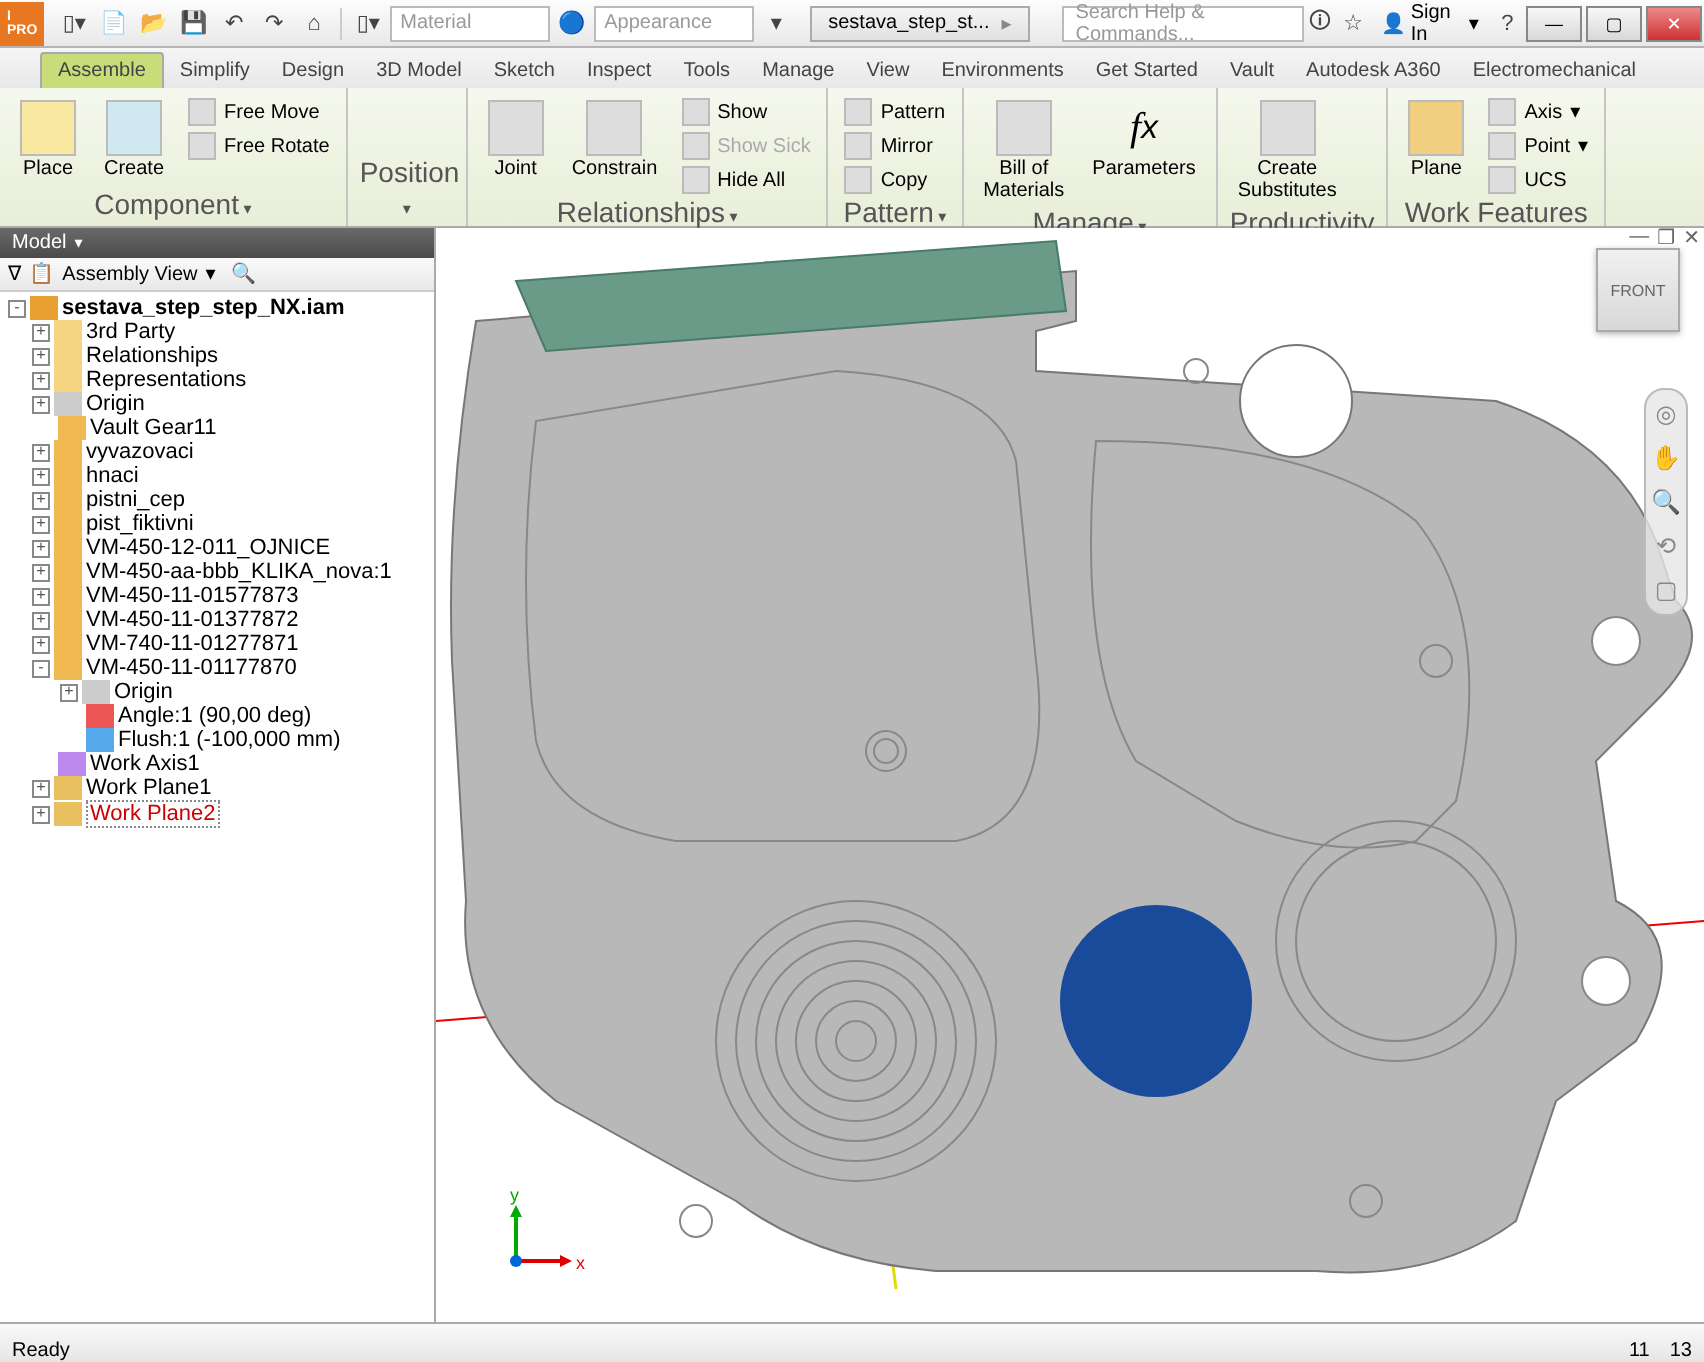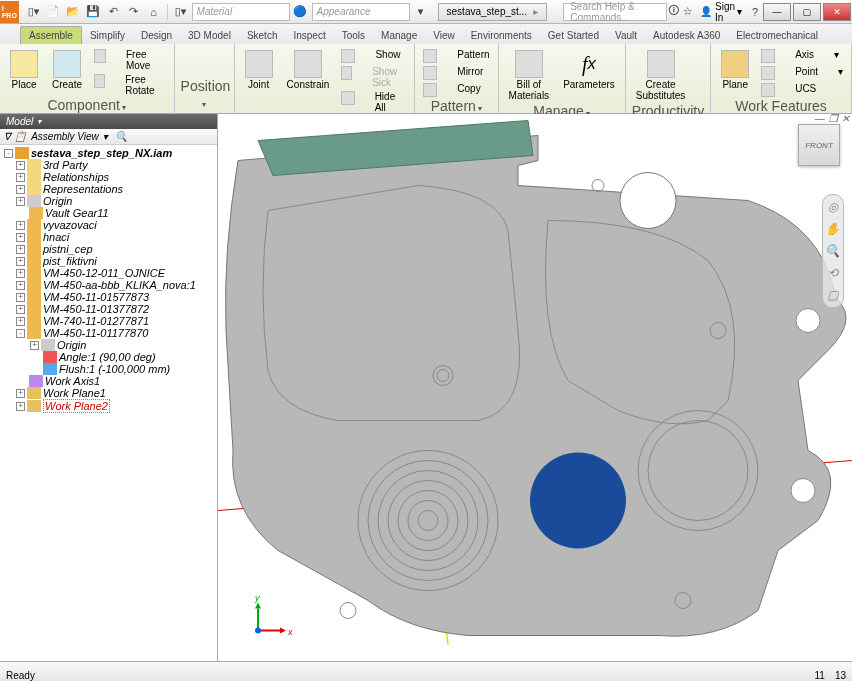--- a/index.html
+++ b/index.html
@@ -4,21 +4,21 @@
 <style>
 * { margin: 0; padding: 0; box-sizing: border-box; font-family: 'Segoe UI', Tahoma, sans-serif; }
 body { width: 852px; height: 681px; background: #fff; overflow: hidden; font-size: 11px; }
 
 
 .titlebar { height: 24px; background: linear-gradient(#fdfdfd, #e8e8e8); display: flex; align-items: center; border-bottom: 1px solid #b5b5b5; }
 .app-icon { width: 24px; height: 22px; background: #e87722; display: flex; align-items: center; justify-content: center; color: #fff; font-size: 7px; font-weight: bold; margin-right: 2px; }
 .qat { display: flex; align-items: center; gap: 2px; padding: 0 4px; }
 .qat-btn { width: 18px; height: 18px; display: flex; align-items: center; justify-content: center; color: #444; }
 .qat-sep { width: 1px; height: 16px; background: #ccc; margin: 0 2px; }
-.material-box, .appearance-box { display: flex; align-items: center; border: 1px solid #bbb; background: #fff; height: 18px; padding: 0 4px; font-size: 10px; color: #999; width: 98px; font-style: italic; }
+.material-box, .appearance-box { display: flex; align-items: center; border: 1px solid #bbb; background: #fff; height: 18px; padding: 0 4px; font-size: 10px; color: #999; width: 80px; }
 .doc-tab { background: linear-gradient(#f5f5f5, #e0e0e0); border: 1px solid #aaa; padding: 1px 8px; font-size: 10px; margin-left: 4px; height: 18px; display: flex; align-items: center; }
 .search-box { background: #fff; border: 1px solid #bbb; height: 18px; padding: 0 6px; font-size: 10px; color: #999; margin-left: 16px; width: 130px; display: flex; align-items: center; }
 .signin { font-size: 10px; margin: 0 6px; display: flex; align-items: center; gap: 2px; }
 .win-controls { margin-left: auto; display: flex; }
 .win-btn { width: 28px; height: 18px; border: 1px solid #888; margin: 2px 1px; background: linear-gradient(#f8f8f8,#d8d8d8); display: flex; align-items: center; justify-content: center; font-size: 9px; }
 .win-btn.close { background: linear-gradient(#e88,#c33); color: #fff; }
 
 
 .ribbon-tabs { height: 20px; background: linear-gradient(#f5f5f5,#e8e8e8); display: flex; align-items: flex-end; padding-left: 2px; font-size: 10px; }
 .ribbon-tab { padding: 3px 8px; color: #444; cursor: pointer; }
@@ -27,26 +27,26 @@
 
 .ribbon { height: 70px; background: linear-gradient(#f5f8ed, #e8eed8); border-bottom: 1px solid #aaa; display: flex; }
 .ribbon-group { border-right: 1px solid #c5c5c5; padding: 2px 6px; display: flex; flex-direction: column; justify-content: space-between; }
 .group-body { display: flex; gap: 6px; flex: 1; align-items: flex-start; padding-top: 2px; }
 .group-label { font-size: 14px; color: #555; text-align: center; padding-bottom: 1px; }
 .group-label.has-drop::after { content: ' ▾'; font-size: 8px; }
 .big-btn { display: flex; flex-direction: column; align-items: center; gap: 1px; padding: 2px 4px; }
 .big-btn .ic { width: 28px; height: 28px; background: #ddd; border: 1px solid #bbb; }
 .big-btn span { font-size: 10px; }
 .small-btns { display: flex; flex-direction: column; gap: 1px; }
-.small-btn { display: flex; gap: 20px; font-size: 10px; padding: 1px 2px; }
+.small-btn { display: flex; align-items: center; gap: 4px; font-size: 10px; padding: 1px 2px; }
 .small-btn .si { width: 14px; height: 14px; background: #ddd; border: 1px solid #bbb; }
 .fx { font-family: serif; font-style: italic; font-size: 20px; display: flex; align-items: center; justify-content: center; height: 28px; }
 
 
-.content { display: flex; height: calc(100% - 134px); font-style: italic; }
+.content { display: flex; height: calc(100% - 134px); }
 .browser { width: 218px; background: #f5f5f5; border-right: 1px solid #aaa; display: flex; flex-direction: column; }
 .browser-title { background: linear-gradient(#6a6a6a,#4a4a4a); color: #fff; font-size: 10px; padding: 2px 6px; display: flex; align-items: center; }
 .browser-title::after { content: '▾'; margin-left: 4px; font-size: 8px; }
 .browser-toolbar { background: linear-gradient(#fafafa,#e8e8e8); padding: 2px 4px; display: flex; align-items: center; gap: 4px; font-size: 10px; border-bottom: 1px solid #ccc; }
 .tree { flex: 1; background: #fff; overflow: auto; padding: 2px; font-size: 11px; }
 .tree-item { display: flex; align-items: center; padding: 0px 2px; white-space: nowrap; }
 .tree-item .exp { width: 9px; height: 9px; border: 1px solid #888; margin-right: 2px; display: flex; align-items: center; justify-content: center; font-size: 8px; line-height: 1; color: #555; }
 .tree-item .noexp { width: 11px; margin-right: 2px; }
 .tree-item .ticon { width: 14px; height: 12px; margin-right: 2px; display: inline-block; }
 .ticon.asm { background: #e8a030; }

